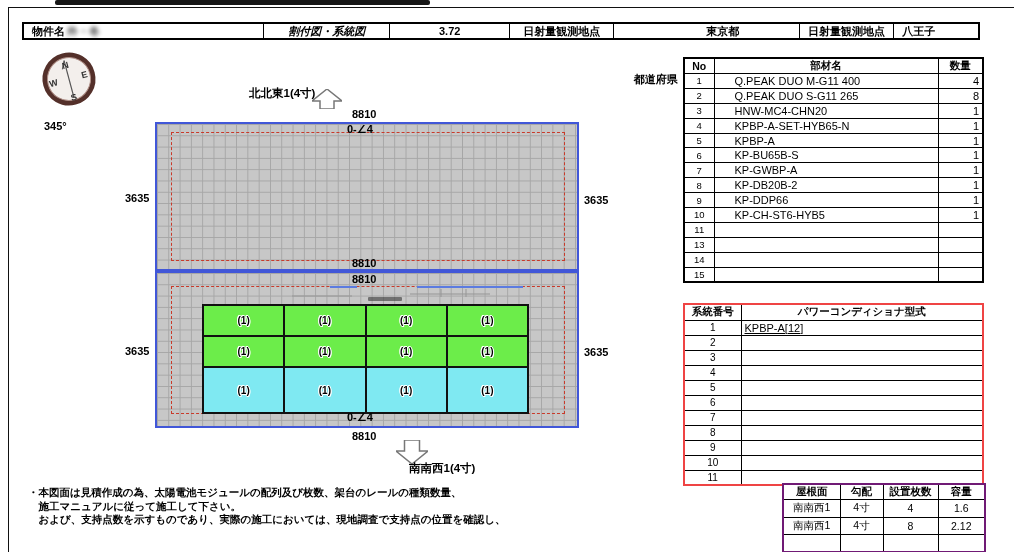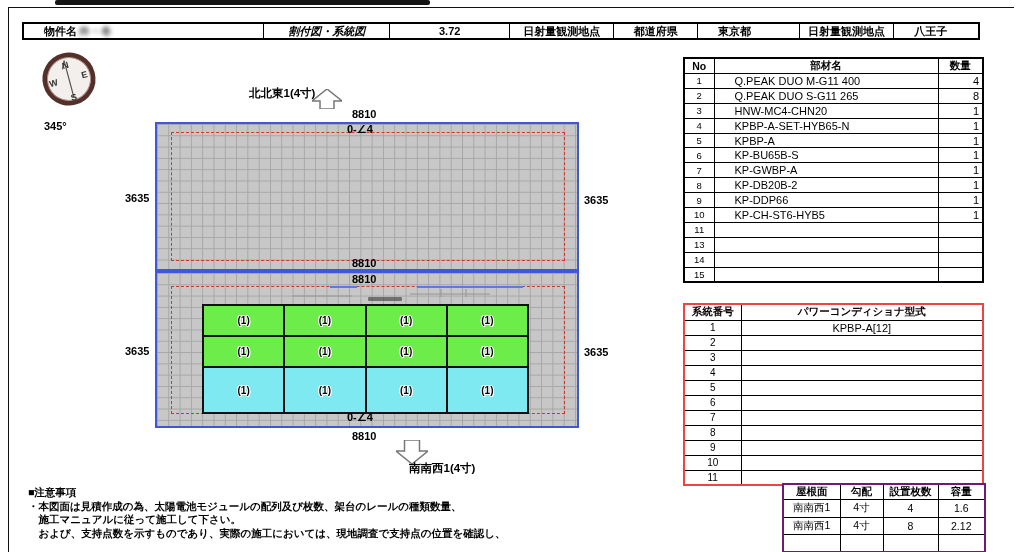--- a/index.html
+++ b/index.html
@@ -9,21 +9,21 @@
 
   
   .pb-top { position:absolute; left:8px; top:7px; width:1006px; height:0; border-top:1.5px solid #111; }
   .pb-left { position:absolute; left:8px; top:7px; width:0; height:545px; border-left:1.5px solid #111; }
   .top-smudge { position:absolute; left:55px; top:0; width:375px; height:5px; background:#161616; border-radius:2px; }
 
   
   .titlebar { position:absolute; left:22px; top:22px; width:958px; height:18px; display:flex; border:2px solid #000; background:#fff; }
   .titlebar .cell { height:100%; border-right:1.5px solid #000; font-size:11px; font-weight:700; display:flex; align-items:center; overflow:hidden; white-space:nowrap; }
   .titlebar .cell:last-child { border-right:none; }
-  .c-left { justify-content:flex-start; padding-left:20px; }
+  .c-left { justify-content:flex-start; padding-left:8px; }
   .c-center { justify-content:center; }
   .blurred { filter:blur(2px); opacity:.75; margin-left:2px; }
 
   
   .compass { position:absolute; left:40px; top:50px; }
   .compass-label { position:absolute; left:44px; top:120px; font-size:11px; font-weight:700; }
 
   
   .roof { position:absolute; background-color:#c7c7c7;
     background-image:linear-gradient(#a6a6a6 1px, transparent 1px),
@@ -60,21 +60,21 @@
   .parts { left:683px; top:57px; width:299px; border:2px solid #000; }
   .parts th { height:15px; }
   .parts td { height:14.9px; }
   .parts td:nth-child(1) { text-align:center; font-size:9.5px; }
   .parts td:nth-child(2) { text-align:left; font-size:11px;padding-left:20px; }
   .parts td:nth-child(3) { text-align:right; font-size:11px; }
   .systab { left:683px; top:303px; width:299px; border:2px solid #ef4444; }
   .systab th { height:16px; }
   .systab td { height:15px; }
   .systab td:nth-child(1) { text-align:center; font-size:10px; }
-  .systab td:nth-child(2) { text-align:center; font-size:11px; }
+  .systab td:nth-child(2) { text-align:left; font-size:11px;text-decoration:underline; }
   .rooftab { left:782px; top:483px; width:202px; border:2px solid #701a75; }
   .rooftab th { height:15px; }
   .rooftab td { height:17.5px; text-align:center; font-size:10.5px; }
 
   
   .notes { position:absolute; left:28px; top:486px; font-size:10.5px; font-weight:700; line-height:13.5px; }
   .notes .line { white-space:pre; }
 </style>
 </head>
 <body>
@@ -86,21 +86,21 @@
   <div class="pb-left"></div>
 
   <div class="titlebar">
     <div class="cell c-left" style="width:241px;">
       <span>物件名</span>
       <span class="blurred">外・冬</span>
     </div>
     <div class="cell c-center" style="width:127px;font-style:italic;">割付図・系統図</div>
     <div class="cell c-center" style="width:120px;">3.72</div>
     <div class="cell c-center" style="width:105px;">日射量観測地点</div>
-    <div class="cell c-center" style="width:84px;">都道府県</div>
+    <div class="cell c-center" style="width:84px;margin-top:48px;">都道府県</div>
     <div class="cell c-left" style="width:102px;">東京都</div>
     <div class="cell c-center" style="width:95px;">日射量観測地点</div>
     <div class="cell c-left" style="width:84px;">八王子</div>
   </div>
 
   <div class="compass">
     <svg width="58" height="58" viewBox="0 0 58 58">
       <g transform="rotate(-15 29 29)">
         <circle cx="29" cy="29" r="24" fill="#f3efec" stroke="#54302a" stroke-width="5"></circle>
         <circle cx="29" cy="29" r="21.5" fill="none" stroke="#b09088" stroke-width="1"></circle>
@@ -346,19 +346,18 @@
         <tr>
           <td></td>
           <td></td>
           <td></td>
           <td></td>
         </tr>
       </tbody>
   </table>
 
   <div class="notes">
-    <div class="line">■注意事項</div>
     <div class="line">・本図面は見積作成の為、太陽電池モジュールの配列及び枚数、架台のレールの種類数量、</div>
     <div class="line">　施工マニュアルに従って施工して下さい。</div>
     <div class="line">　および、支持点数を示すものであり、実際の施工においては、現地調査で支持点の位置を確認し、</div>
   </div>
 
 </div>
 
 </body></html>

